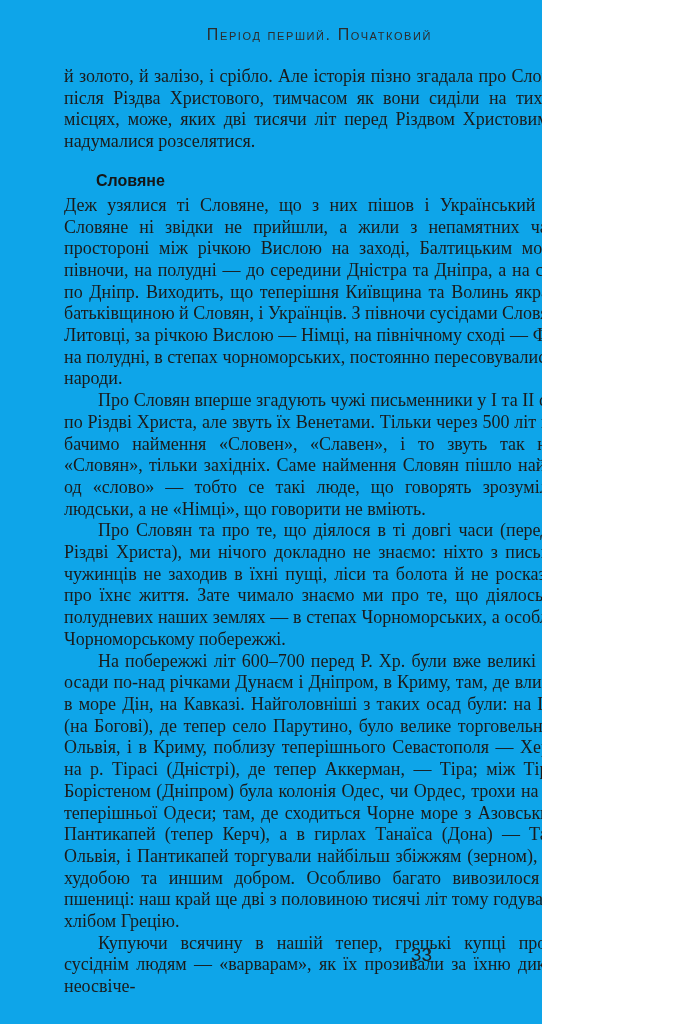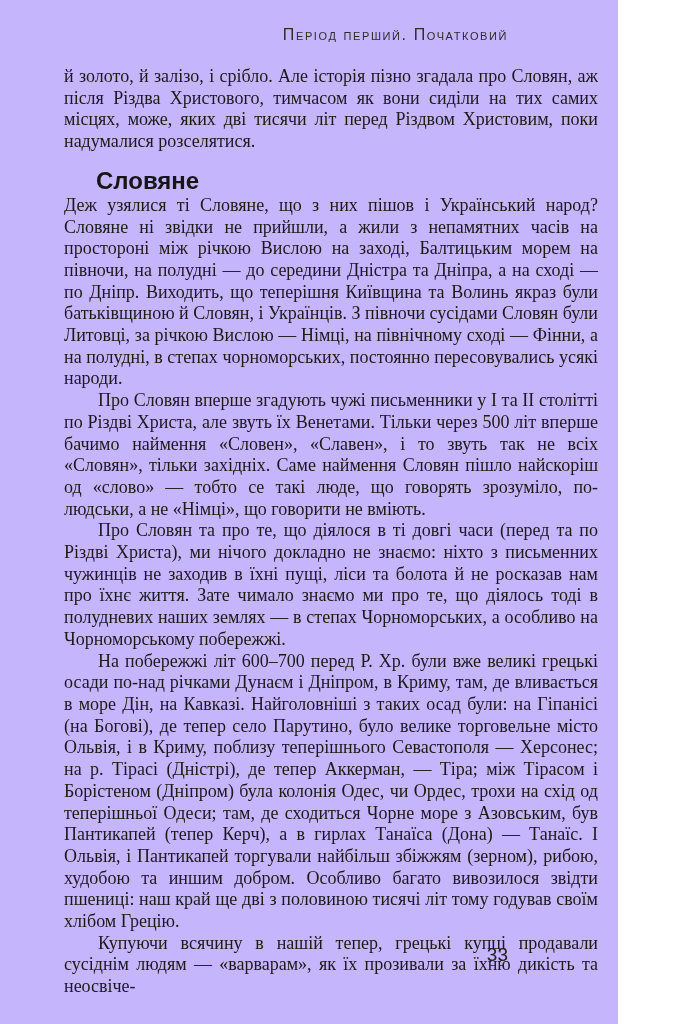--- a/index.html
+++ b/index.html
@@ -2,23 +2,23 @@
 <html lang="uk"><head>
 <meta charset="utf-8">
 <style>
   html, body {
     margin: 0;
     padding: 0;
     background: #ffffff;
   }
   .page {
     position: relative;
-    width: 618px;
+    width: 542px;
     height: 1024px;
-    background: #c4b5fd;
+    background: #0ea5e9;
     overflow: hidden;
     font-family: "Liberation Serif", "DejaVu Serif", serif;
     color: #1b1b1b;
   }
   .running-header {
     position: absolute;
     top: 26px;
     right: 110px;
     font-family: "Liberation Sans", "DejaVu Sans", sans-serif;
     font-variant: small-caps;
@@ -41,21 +41,21 @@
   .body-text p {
     margin: 0;
     padding: 0;
   }
   .body-text p.indent {
     text-indent: 34px;
   }
   .section-heading {
     font-family: "Liberation Sans", "DejaVu Sans", sans-serif;
     font-weight: bold;
-    font-size: 24px;
+    font-size: 16px;
     line-height: 22px;
     margin: 17px 0 3px 32px;
     color: #161616;
   }
   .run-italic {
   }
   .page-number {
     position: absolute;
     top: 944px;
     right: 110px;

